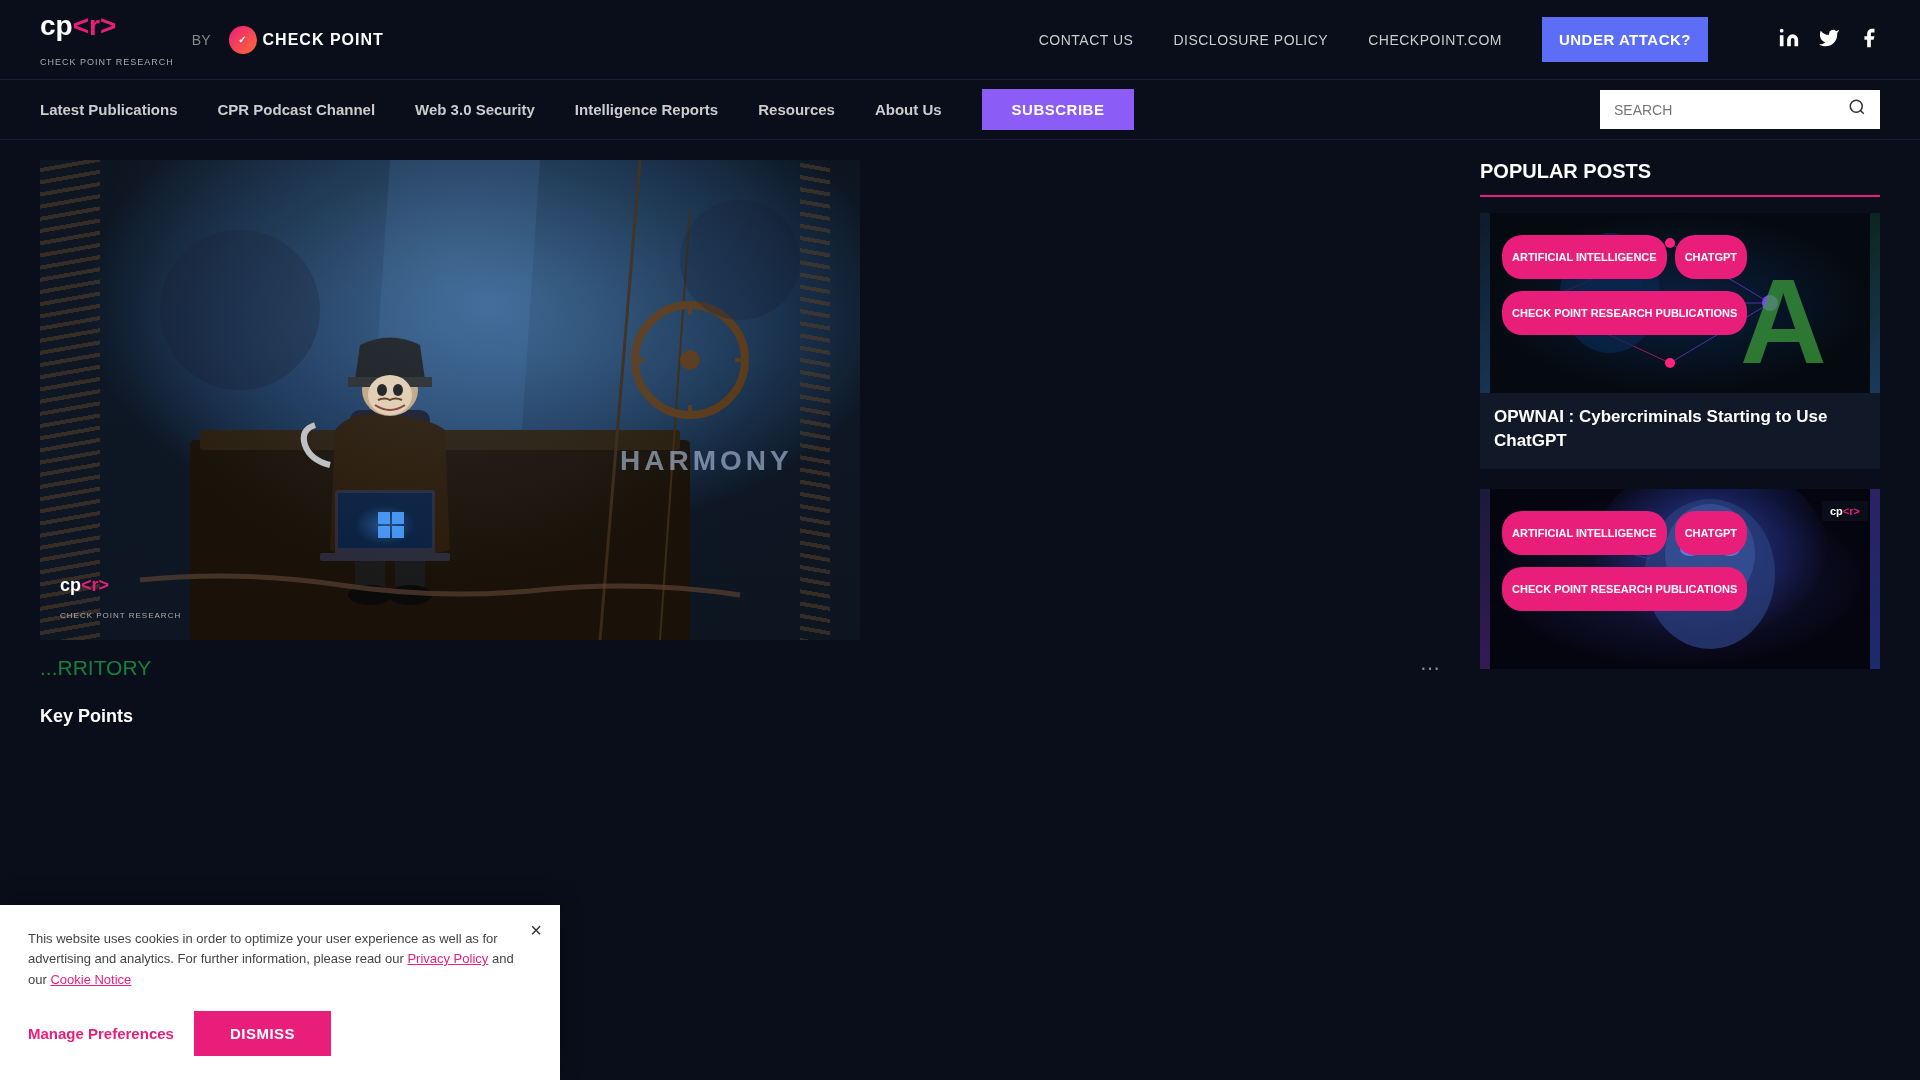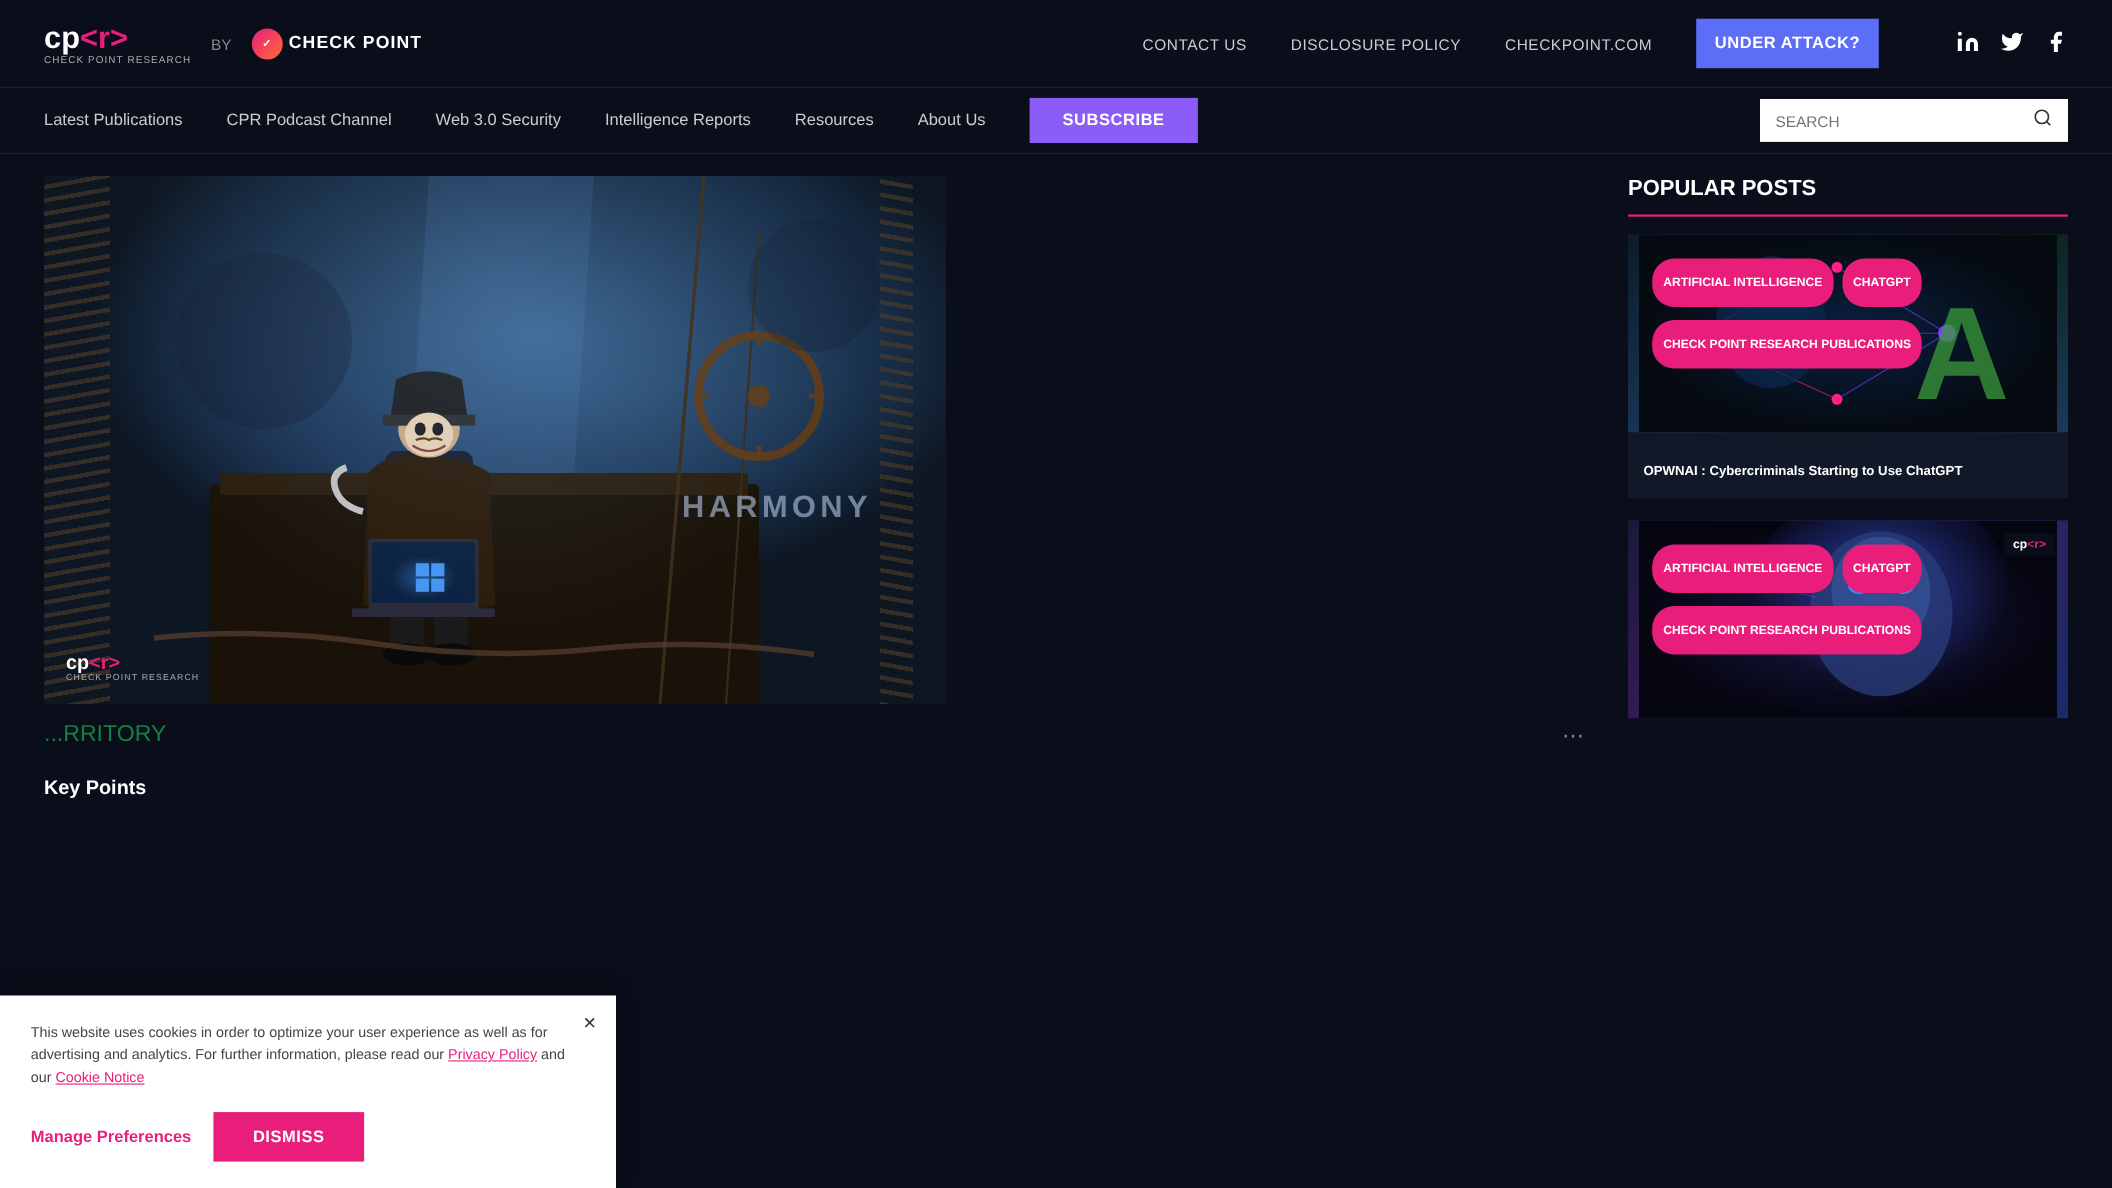--- a/index.html
+++ b/index.html
@@ -28,21 +28,21 @@
       font-weight: bold;
       line-height: 1;
     }
     .cpr-logo-main .cp { color: #fff; }
     .cpr-logo-main .bracket { color: #e91e7a; }
     .cpr-logo-main .r { color: #e91e7a; }
     .cpr-logo-sub {
       font-size: 9px;
       color: #aaa;
       letter-spacing: 1px;
-      margin-top: 0;
+      margin-top: 17px;
     }
     .by-text {
       color: #888;
       font-size: 14px;
       margin: 0 8px;
     }
     .checkpoint-logo {
       display: flex;
       align-items: center;
       gap: 6px;
@@ -111,20 +111,21 @@
     }
     .nav-links {
       display: flex;
       align-items: center;
       gap: 40px;
     }
     .nav-links a {
       color: #ccc;
       text-decoration: none;
       font-size: 15px;
+      font-weight: bold;
     }
     .subscribe-btn {
       background: #8b5cf6;
       color: #fff;
       border: none;
       padding: 12px 30px;
       font-size: 15px;
       font-weight: bold;
       cursor: pointer;
       margin-left: 40px;
@@ -276,25 +277,24 @@
       font-size: 11px;
       font-weight: bold;
       cursor: pointer;
     }
     .tag-ai { background: #e91e7a; color: #fff; }
     .tag-chatgpt { background: #e91e7a; color: #fff; }
     .tag-cprpub { background: #e91e7a; color: #fff; }
 
     .post-card-title {
       padding: 12px 14px 16px;
-      font-size: 12px;
+      font-size: 17px;
       font-weight: bold;
       color: #fff;
       line-height: 1.4;
-      margin-top: 15px;
     }
 
     
     .cookie-banner {
       position: fixed;
       bottom: 0;
       left: 0;
       background: #fff;
       color: #333;
       width: 560px;

